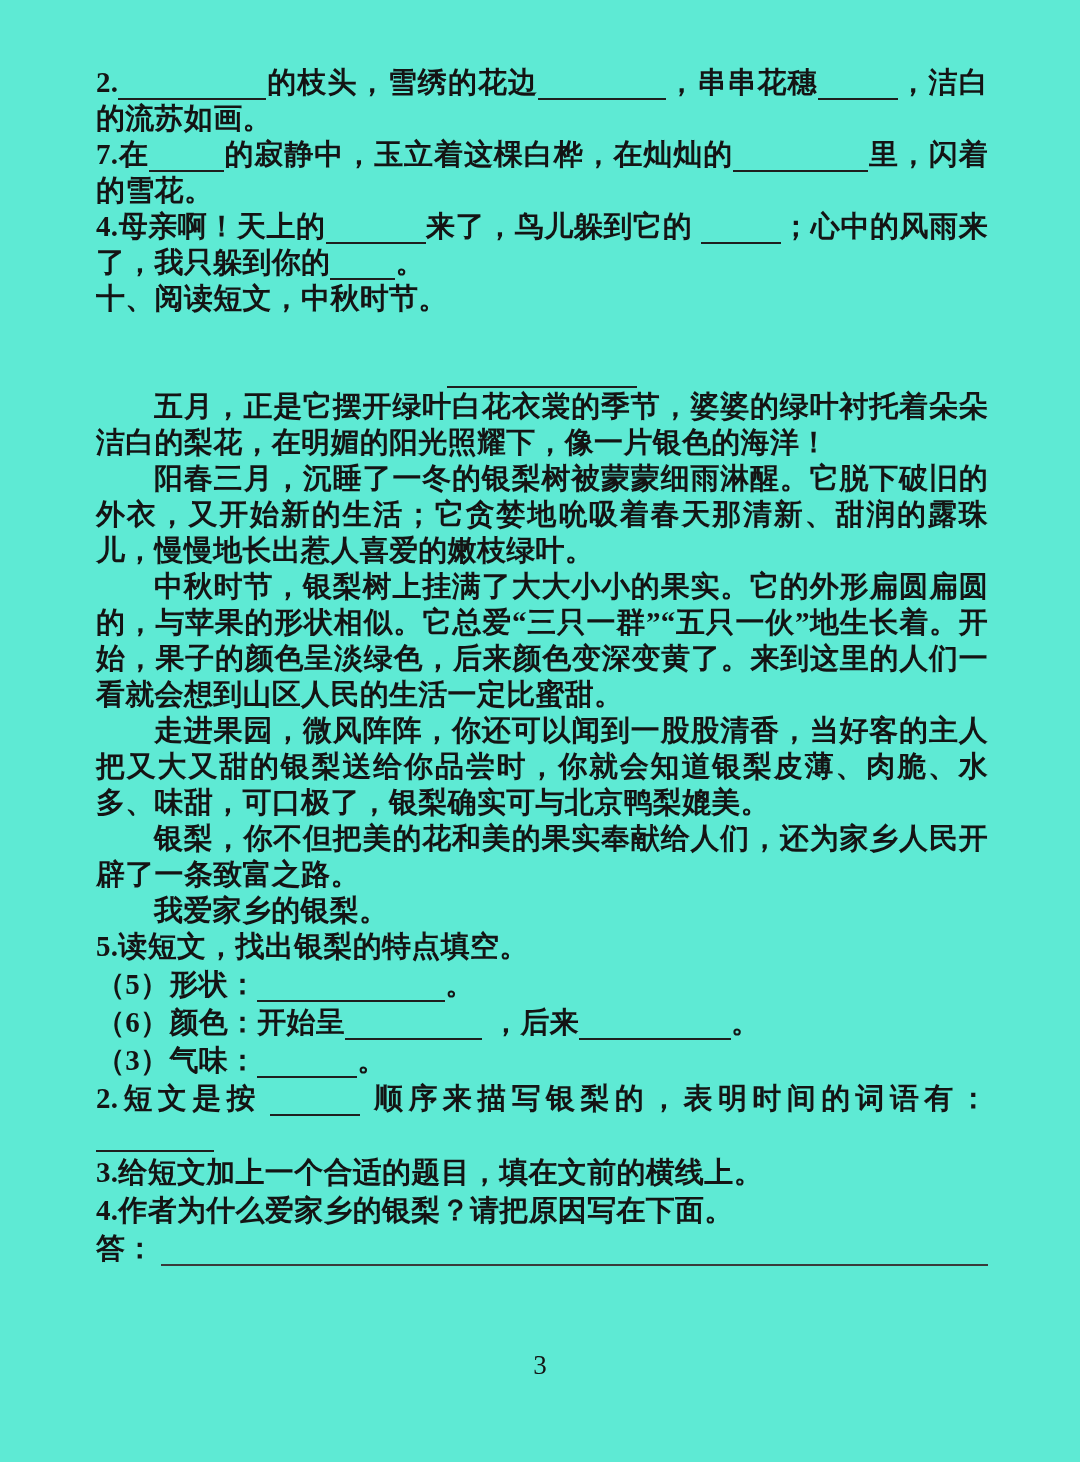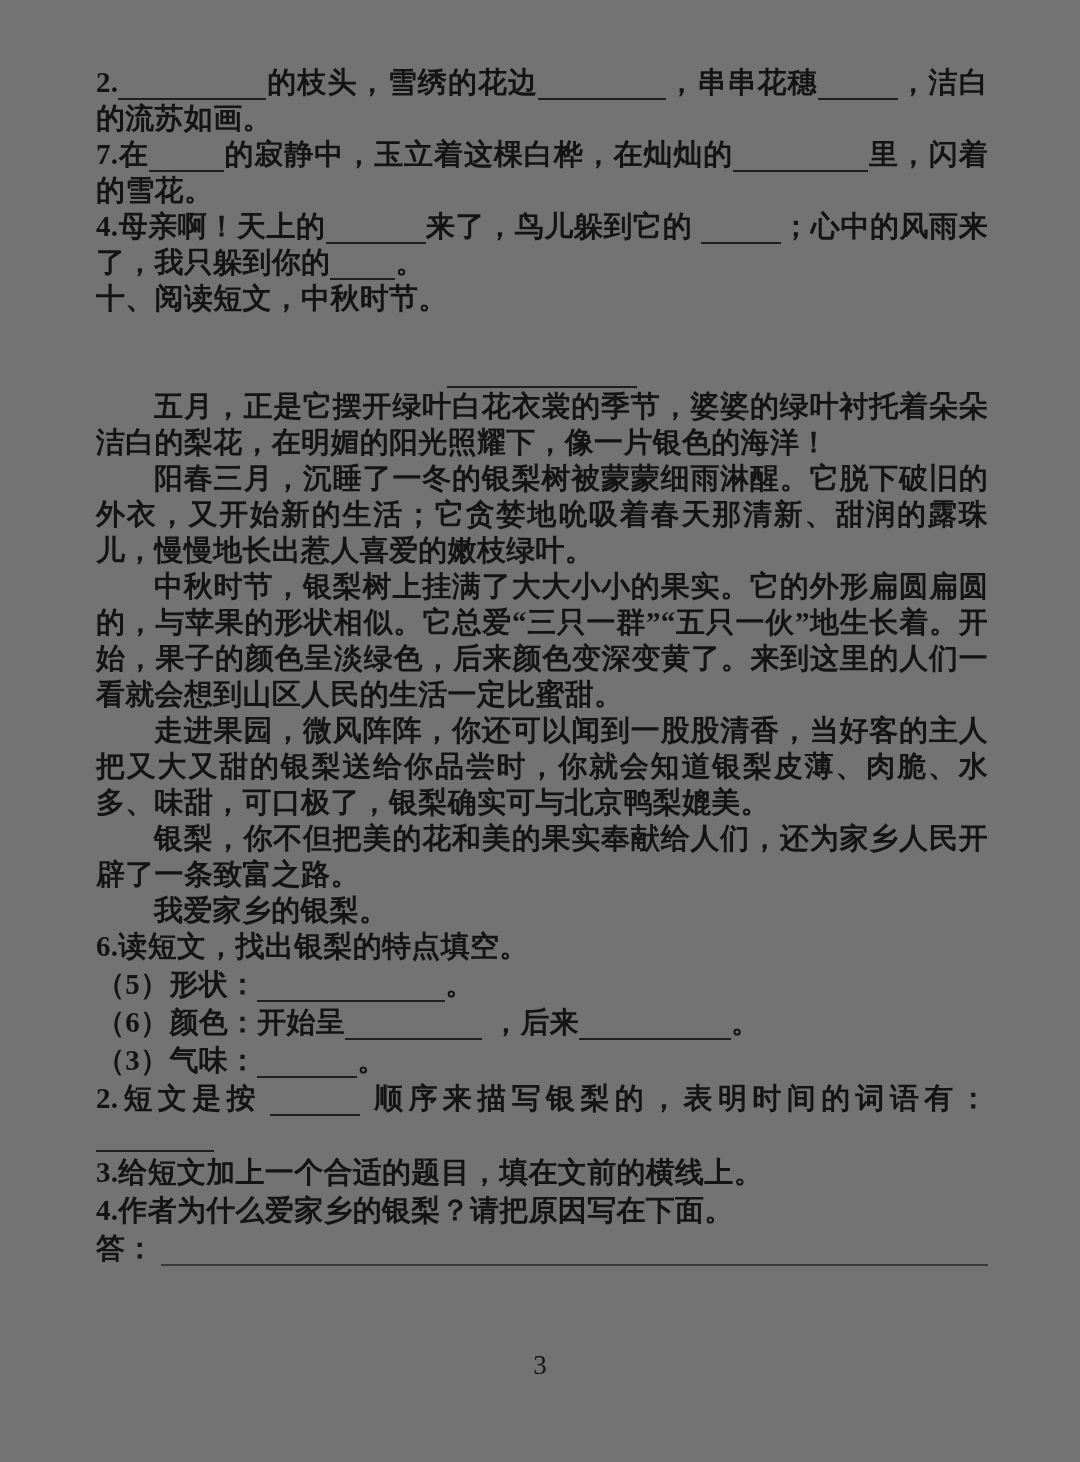--- a/index.html
+++ b/index.html
@@ -4,21 +4,21 @@
 <style>
   * { margin:0; padding:0; box-sizing:border-box; }
   html,body { background:#ffffff; }
   body {
     width:1080px; height:1462px;
     font-family:"Liberation Serif", serif;
     color:#141414;
     position:relative;
     overflow:hidden;
   }
-  .sheet { position:relative; width:1080px; height:1462px; background:#737373; }
+  .sheet { position:relative; width:1080px; height:1462px; background:#5eead4; }
   .content {
     padding:64px 92px 0 96px;
     font-size:29px;
     line-height:36px;
     font-weight:600;
     text-align:justify;
     letter-spacing:0.3px;
   }
   .line { margin:0; }
   .blank {
@@ -57,21 +57,21 @@
 
     <div class="title-line"><span class="blank" style="width:190px"></span></div>
 
     <p class="para">五月，正是它摆开绿叶白花衣裳的季节，婆婆的绿叶衬托着朵朵洁白的梨花，在明媚的阳光照耀下，像一片银色的海洋！</p>
     <p class="para">阳春三月，沉睡了一冬的银梨树被蒙蒙细雨淋醒。它脱下破旧的外衣，又开始新的生活；它贪婪地吮吸着春天那清新、甜润的露珠儿，慢慢地长出惹人喜爱的嫩枝绿叶。</p>
     <p class="para">中秋时节，银梨树上挂满了大大小小的果实。它的外形扁圆扁圆的，与苹果的形状相似。它总爱“三只一群”“五只一伙”地生长着。开始，果子的颜色呈淡绿色，后来颜色变深变黄了。来到这里的人们一看就会想到山区人民的生活一定比蜜甜。</p>
     <p class="para">走进果园，微风阵阵，你还可以闻到一股股清香，当好客的主人把又大又甜的银梨送给你品尝时，你就会知道银梨皮薄、肉脆、水多、味甜，可口极了，银梨确实可与北京鸭梨媲美。</p>
     <p class="para">银梨，你不但把美的花和美的果实奉献给人们，还为家乡人民开辟了一条致富之路。</p>
     <p class="para">我爱家乡的银梨。</p>
 
-    <p class="line">6.读短文，找出银梨的特点填空。</p>
+    <p class="line">5.读短文，找出银梨的特点填空。</p>
 
     <p class="line qgap"><span>（5）形状：</span><span class="blank" style="width:188px"></span><span>。</span></p>
 
     <p class="line qgap"><span>（6）颜色：开始呈</span><span class="blank" style="width:137px"></span><span class="sp">，后来</span><span class="blank" style="width:152px"></span><span>。</span></p>
 
     <p class="line qgap"><span>（3）气味：</span><span class="blank" style="width:100px"></span><span>。</span></p>
 
     <p class="line qgap"><span>2.短文是按</span><span class="blank sp" style="width:90px"></span><span class="sp">顺序来描写银梨的，表明时间的词语有：</span><span class="blank" style="width:118px"></span></p>
 
     <p class="line qgap">3.给短文加上一个合适的题目，填在文前的横线上。</p>

